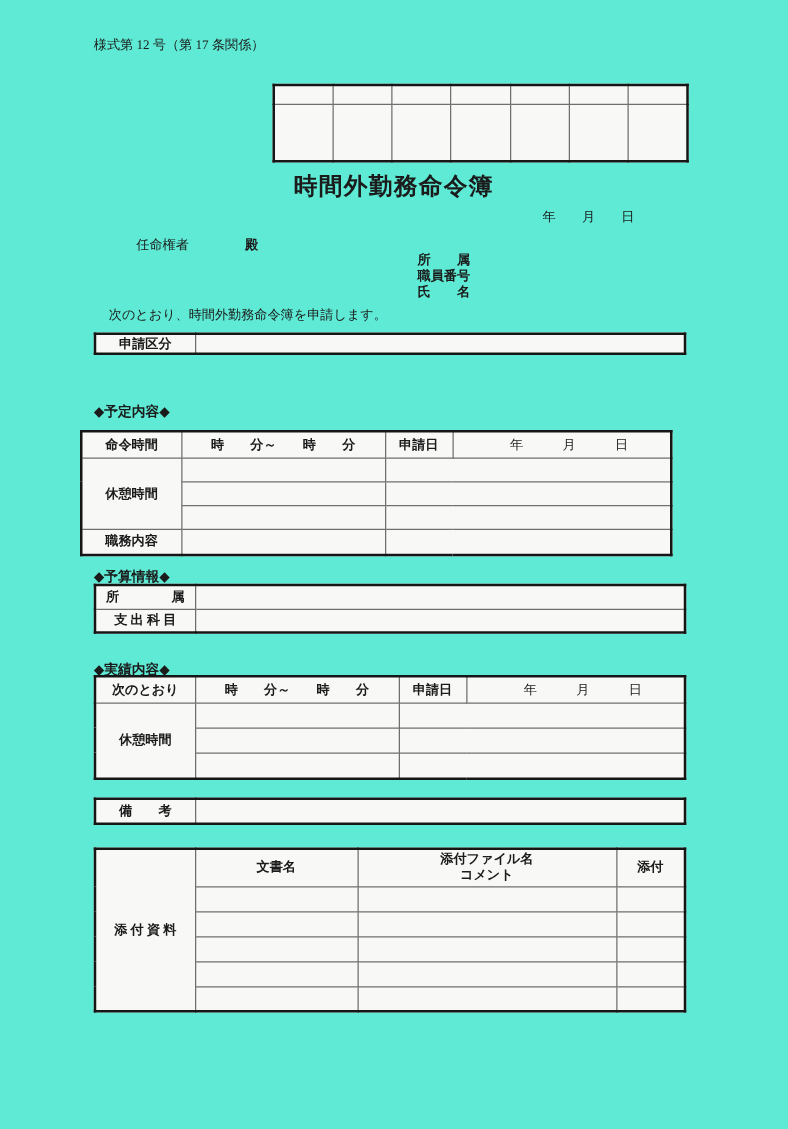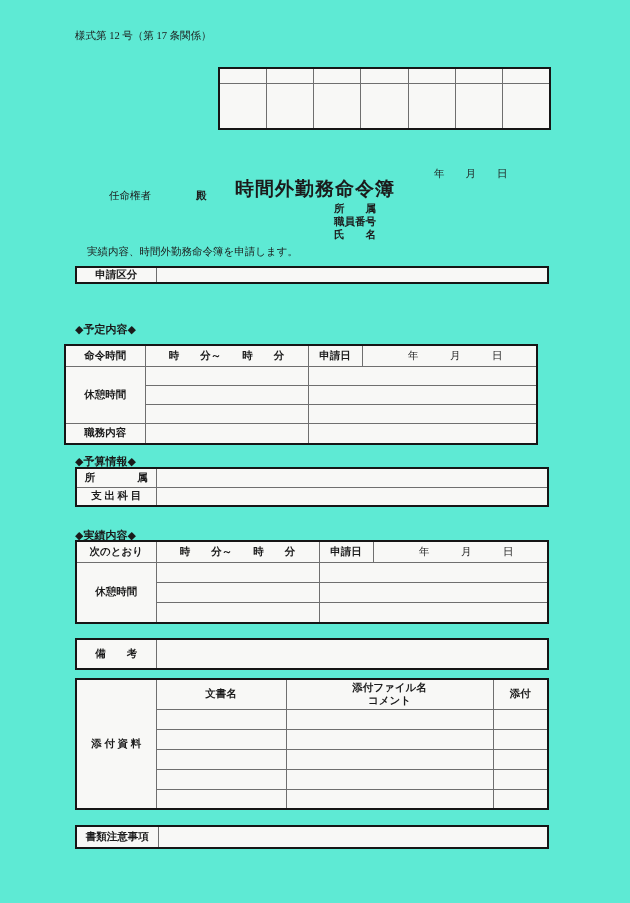--- a/index.html
+++ b/index.html
@@ -5,21 +5,21 @@
   * { margin:0; padding:0; box-sizing:border-box; }
   html,body { background:#e9e9e9; }
   .page {
     position:relative; width:630px; height:903px; margin:0 auto;
     background:#5eead4; color:#1b1b1b;
     font-family:"Liberation Serif","DejaVu Serif",serif;
     font-size:10.5px; overflow:hidden;
   }
   .abs { position:absolute; }
   .b { font-weight:bold; }
-  .title { font-size:19px; font-weight:bold; letter-spacing:1px; text-align:center; left:0; right:0;margin-top:40px; }
+  .title { font-size:19px; font-weight:bold; letter-spacing:1px; text-align:center; left:0; right:0; }
   table { border-collapse:collapse; table-layout:fixed; position:absolute; background:#f8f8f6; }
   table.frame { border:2px solid #161616; }
   td { border:1px solid #6f6f6f; font-size:10.5px; vertical-align:middle; padding:0 2px; overflow:hidden; }
   td.lbl { font-weight:bold; text-align:center; }
   td.ctr { text-align:center; }
   .applicant-box { border:2px solid #161616; background:#f8f8f6; }
   .applicant-box .hd { height:19px; line-height:19px; text-align:center; border-bottom:1px solid #4a4a4a; font-size:10px; }
   .heading { font-weight:bold; font-size:11px; }
   .idline { font-weight:bold; line-height:13px; }
   .two-line { line-height:13px; }
@@ -61,21 +61,21 @@
 
   <div class="abs" style="left:109px;top:189px;">任命権者</div>
   <div class="abs b" style="left:196px;top:189px;">殿</div>
 
   <div class="abs" style="left:334px;top:202px;">
     <div class="idline">所　　属</div>
     <div class="idline">職員番号</div>
     <div class="idline">氏　　名</div>
   </div>
 
-  <div class="abs" style="left:87px;top:245px;">実績内容、時間外勤務命令簿を申請します。</div>
+  <div class="abs" style="left:87px;top:245px;">次のとおり、時間外勤務命令簿を申請します。</div>
 
   <table class="frame" style="left:75px;top:266px;width:472px;">
     <colgroup>
         <col style="width:80px;">
         <col style="width:392px;">
       </colgroup>
     <tbody>
     <tr style="height:14px;">
       <td class="lbl">申請区分</td>
       <td></td>
@@ -167,21 +167,21 @@
     </tr>
   </tbody>
     </table>
 
   <table class="frame" style="left:75px;top:638px;width:472px;">
     <colgroup>
         <col style="width:80px;">
         <col style="width:392px;">
       </colgroup>
     <tbody>
-        <tr style="height:30px;">
+        <tr style="height:20px;">
       <td class="lbl">備　　考</td>
       <td></td>
     </tr>
   </tbody>
     </table>
 
   <table class="frame" style="left:75px;top:678px;width:472px;">
     <colgroup>
         <col style="width:80px;">
         <col style="width:130px;">
@@ -219,26 +219,14 @@
           <td></td>
     </tr>
     <tr style="height:20px;">
       <td></td>
           <td></td>
           <td></td>
     </tr>
   </tbody>
     </table>
 
-  <table class="frame" style="left:75px;top:825px;width:472px;">
-    <colgroup>
-        <col style="width:82px;">
-        <col style="width:390px;">
-      </colgroup>
-    <tbody>
-        <tr style="height:22px;">
-      <td class="lbl" style="padding:0;">書類注意事項</td>
-      <td></td>
-    </tr>
-  </tbody>
-    </table>
 
 </div>
 
 </body></html>

